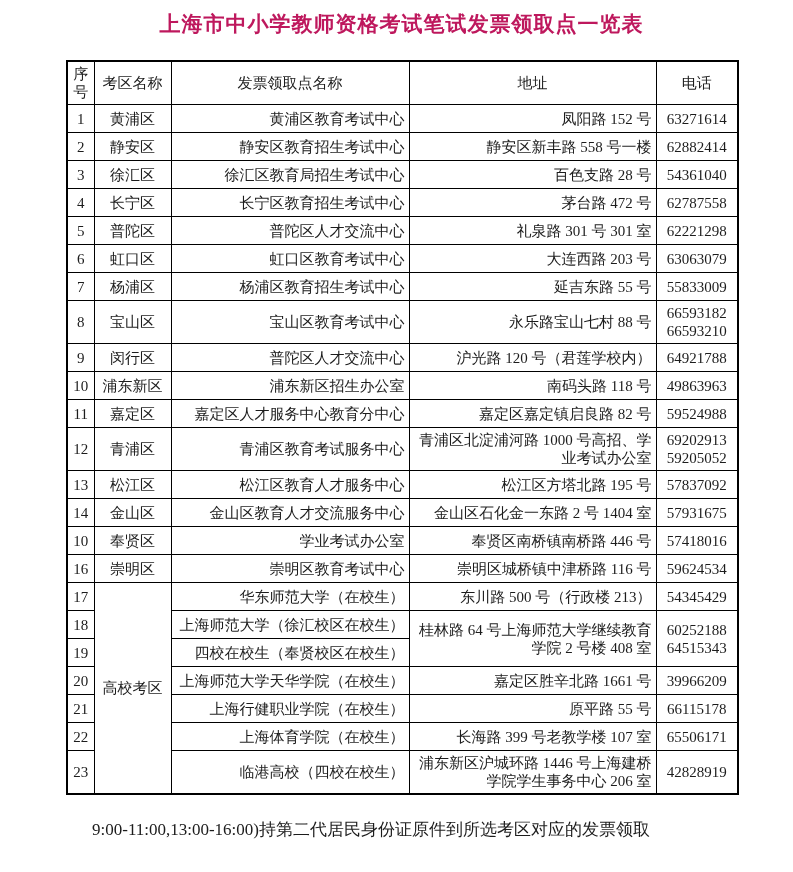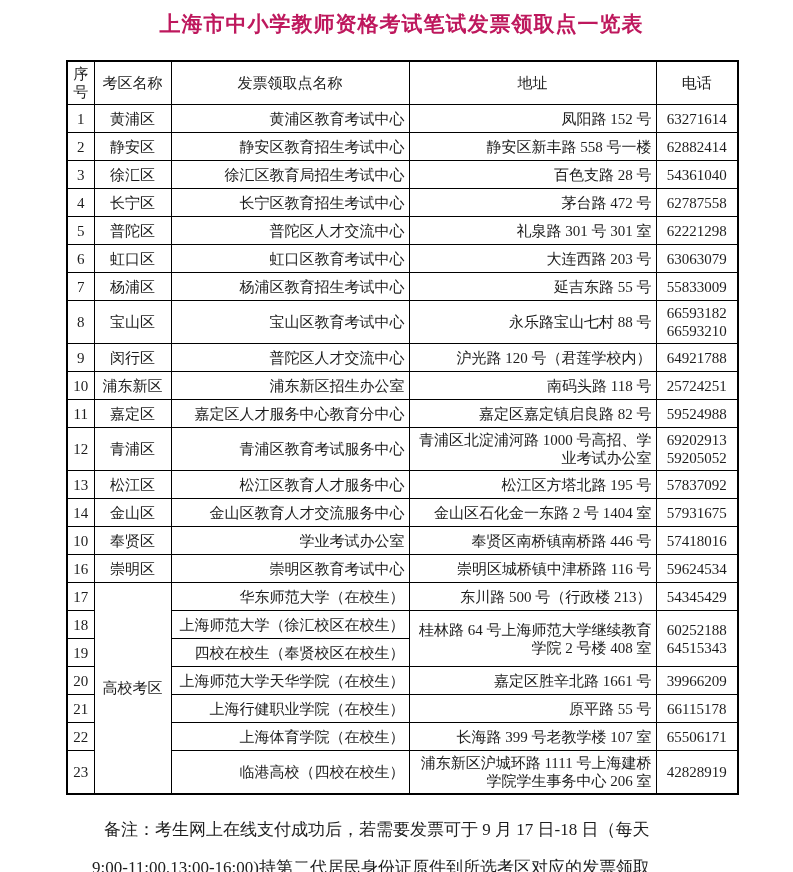--- a/index.html
+++ b/index.html
@@ -144,21 +144,21 @@
           <td class="center">闵行区</td>
           <td class="left">普陀区人才交流中心</td>
           <td class="left">沪光路 120 号（君莲学校内）</td>
           <td class="center">64921788</td>
         </tr>
         <tr>
           <td class="center">10</td>
           <td class="center">浦东新区</td>
           <td class="left">浦东新区招生办公室</td>
           <td class="left">南码头路 118 号</td>
-          <td class="center">25724251</td>
+          <td class="center">49863963</td>
         </tr>
         <tr>
           <td class="center">11</td>
           <td class="center">嘉定区</td>
           <td class="left">嘉定区人才服务中心教育分中心</td>
           <td class="left">嘉定区嘉定镇启良路 82 号</td>
           <td class="center">59524988</td>
         </tr>
         <tr>
           <td class="center">12</td>
@@ -226,25 +226,24 @@
         </tr>
         <tr>
           <td class="center">22</td>
           <td class="left">上海体育学院（在校生）</td>
           <td class="left">长海路 399 号老教学楼 107 室</td>
           <td class="center">65506171</td>
         </tr>
         <tr>
           <td class="center">23</td>
           <td class="left">临港高校（四校在校生）</td>
-          <td class="left">浦东新区沪城环路 1111 号上海建桥学院学生事务中心 206 室</td>
+          <td class="left">浦东新区沪城环路 1446 号上海建桥学院学生事务中心 206 室</td>
           <td class="center">42828919</td>
         </tr>
       </tbody>
   </table>
 
   <div class="note">
-    <div class="note-line indented">备注：考生网上在线支付成功后，若需要发票可于 9 月 17 日-18 日（每天</div>
     <div class="note-line">9:00-11:00,13:00-16:00)持第二代居民身份证原件到所选考区对应的发票领取</div>
 
   </div>
 
 </div>
 
 </body></html>

